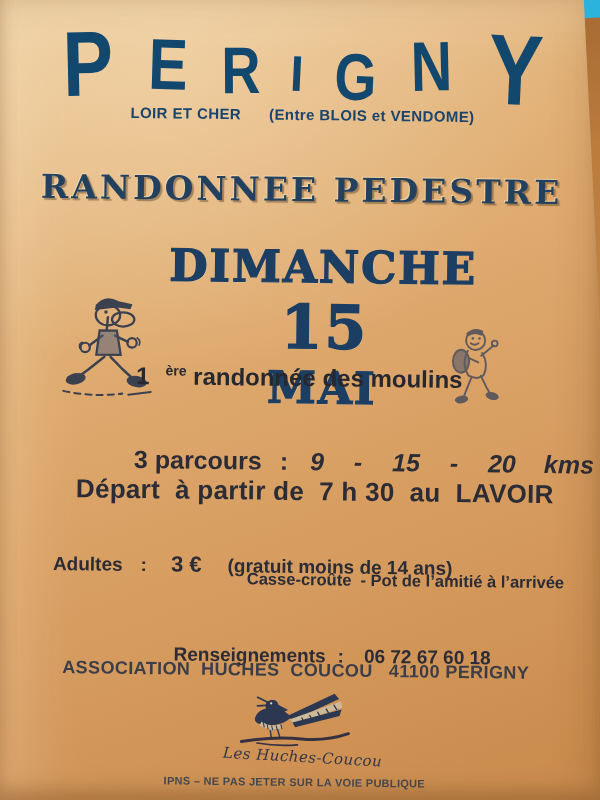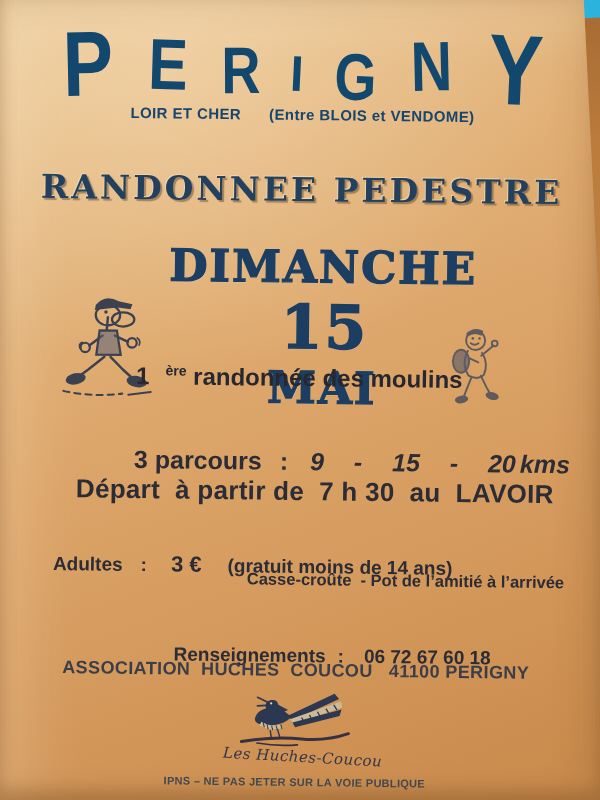--- a/index.html
+++ b/index.html
@@ -78,21 +78,21 @@
     position:absolute;top:364px;left:0;width:100%;text-align:center;
     font-size:24px;font-weight:bold;color:#26272f;
   }
   .edition-line sup{font-size:14px;vertical-align:9px;margin-left:16px;}
   .routes-line{
     position:absolute;top:418px;left:94px;
     font-size:25px;font-weight:bold;color:#2b2c35;white-space:pre;
   }
   .routes-line .ital{font-style:italic;word-spacing:8px;}
   .routes-line .sep{margin:0 22px 0 18px;}
-  .routes-line .unit{font-style:italic;margin-left:4px;}
+  .routes-line .unit{font-style:italic;margin-left:28px;}
   .start-line{
     position:absolute;top:476px;left:78px;
     font-size:26px;font-weight:bold;color:#2b2c35;white-space:pre;letter-spacing:.3px;
   }
   .price-line{
     position:absolute;top:531px;left:25px;
     font-size:19px;font-weight:bold;color:#2b2c35;white-space:pre;
   }
   .price-line .price{font-size:22px;margin:0 26px 0 0;}
   .price-line .sep{margin:0 24px 0 18px;}

